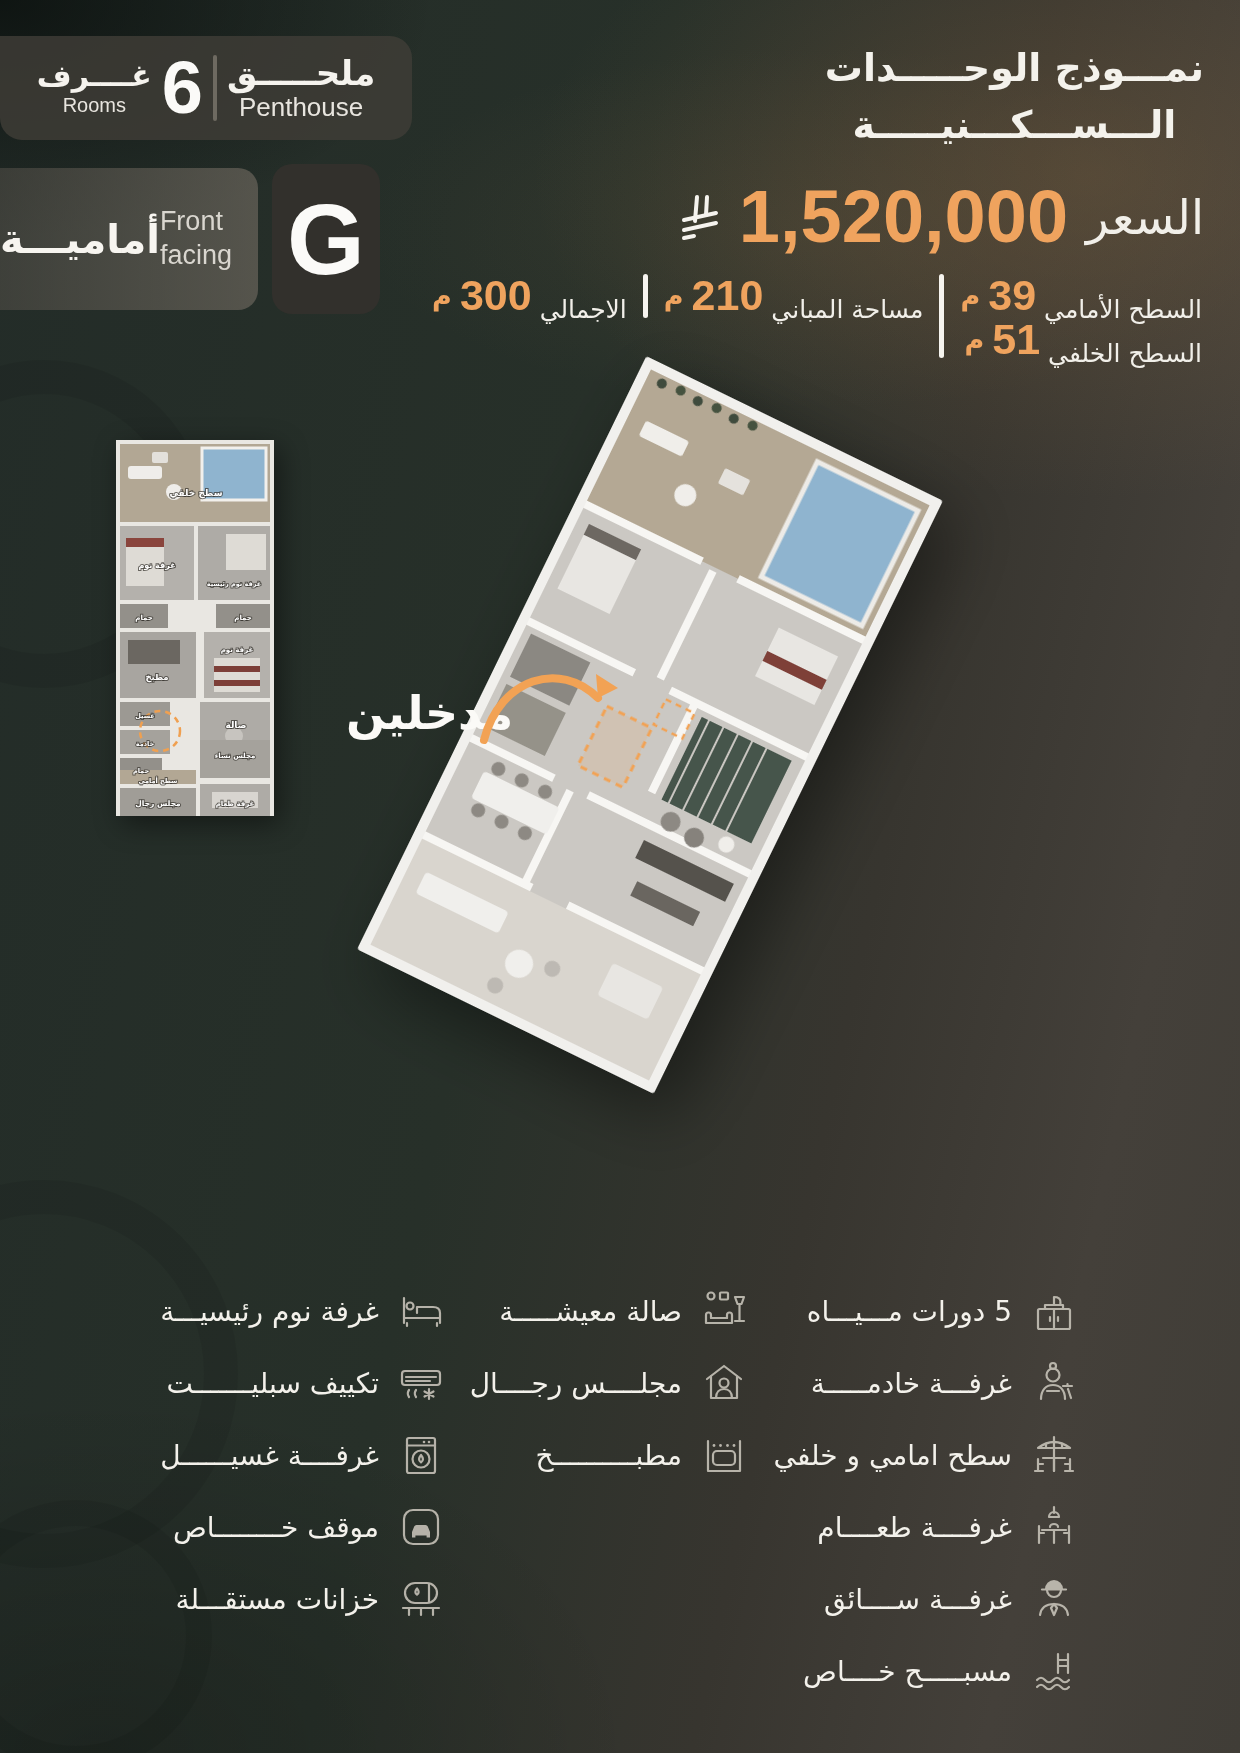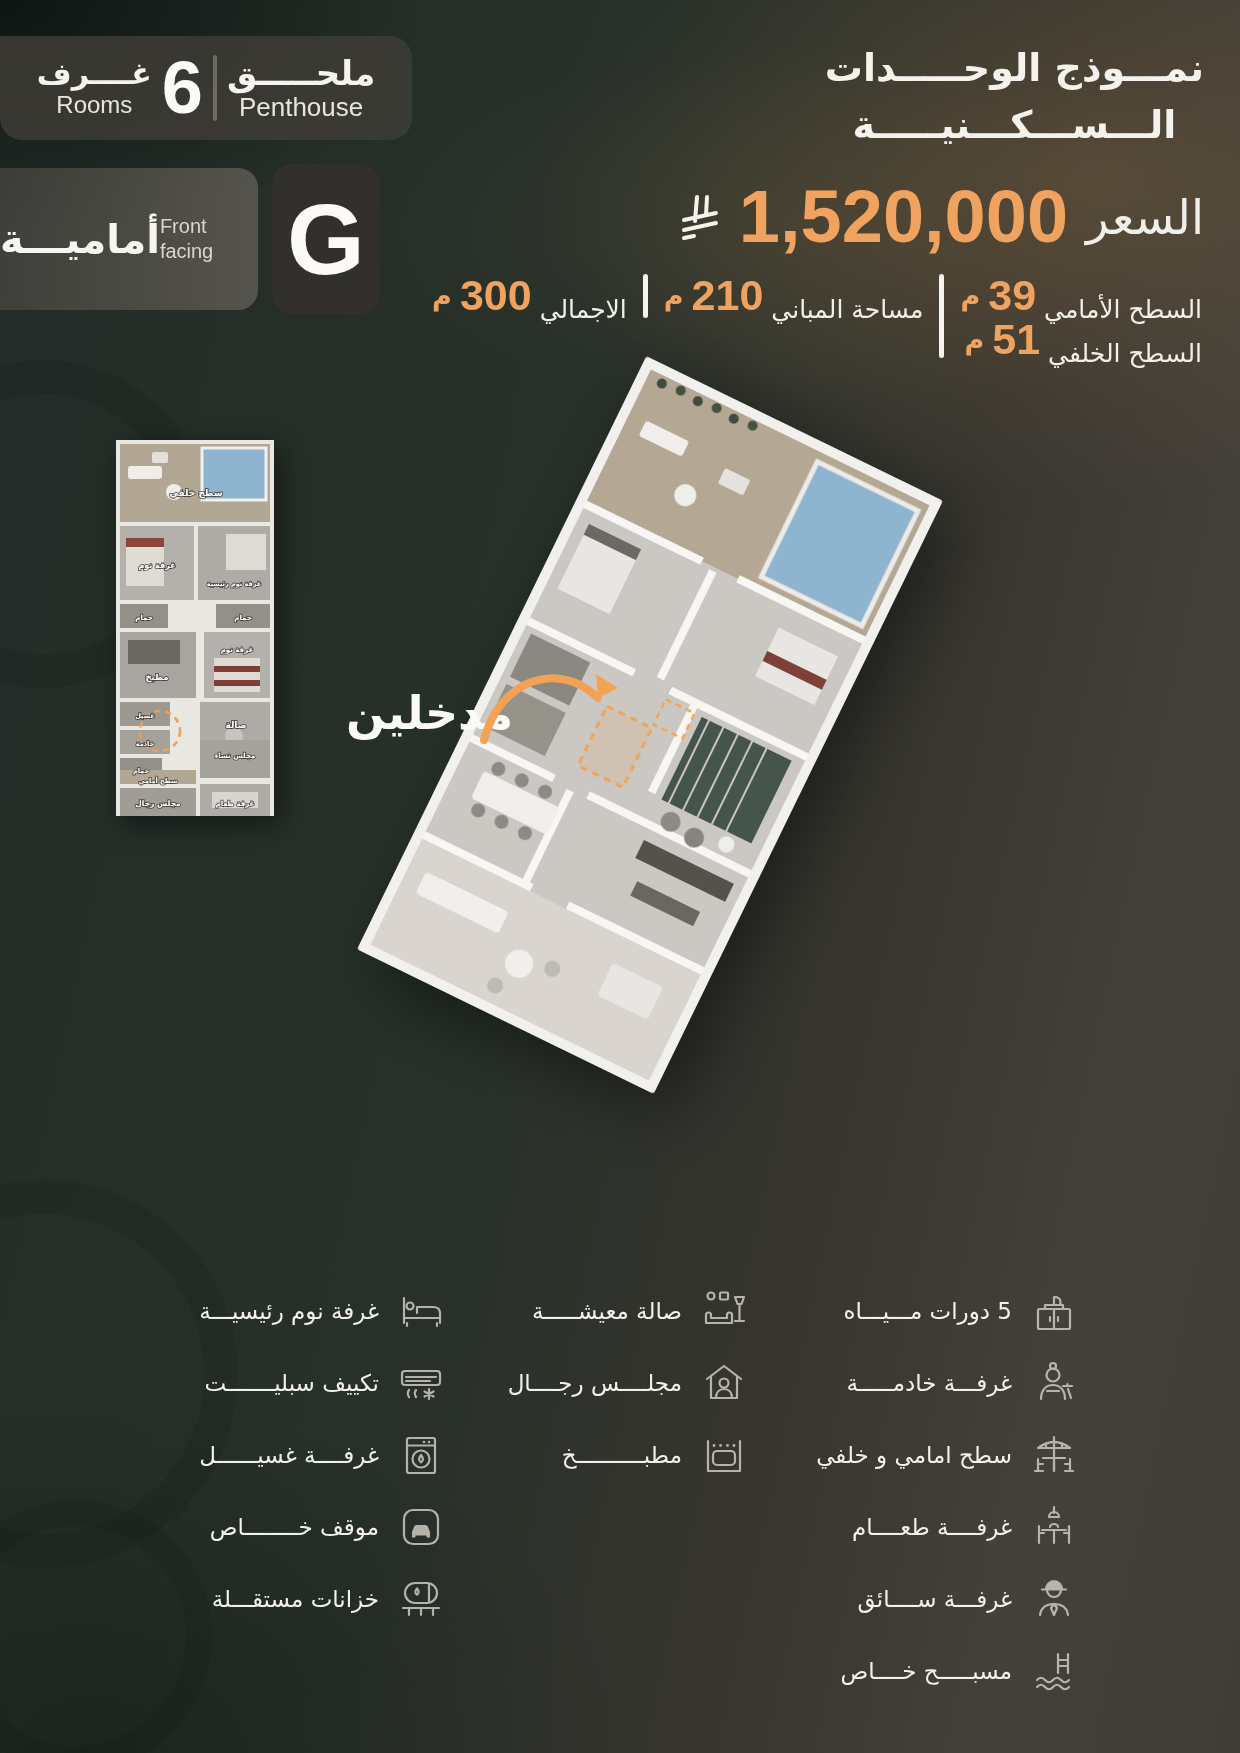--- a/index.html
+++ b/index.html
@@ -16,31 +16,31 @@
   .c1{width:260px;height:260px;left:-120px;top:360px;}
   .c2{width:320px;height:320px;left:-150px;top:1180px;}
   .c3{width:220px;height:220px;left:-60px;top:1500px;border-width:26px;}
 
   
   .unit-badge{position:absolute;left:0;top:36px;width:412px;height:104px;
     background:rgba(63,61,55,.82);border-radius:0 22px 22px 22px;
     display:flex;align-items:center;justify-content:center;gap:10px;}
   .stack{display:flex;flex-direction:column;align-items:center;line-height:1.15;}
   .ar-lg{font-size:30px;font-weight:bold;color:#f5f3ee;}
-  .en-sm{font-family:"Liberation Sans",sans-serif;font-size:24px;color:#e8e5df;}
+  .en-sm{font-family:"Liberation Sans",sans-serif;font-size:20px;color:#e8e5df;}
   .big-num{font-family:"Liberation Sans",sans-serif;font-size:74px;font-weight:bold;color:#fbfaf8;line-height:1;}
   .badge-divider{width:4px;height:66px;background:#6e6a61;border-radius:2px;}
   .unit-type .ar-lg{font-size:34px;letter-spacing:1px;}
   .unit-type .en-sm{font-size:26px;}
 
   .facing-badge{position:absolute;left:0;top:168px;width:258px;height:142px;
     background:linear-gradient(90deg,rgba(84,80,73,.55),rgba(104,99,90,.72));
     border-radius:0 20px 20px 0;display:flex;align-items:center;justify-content:center;line-height:1.25;}
   .facing-badge .ar{font-size:40px;font-weight:bold;color:#f7f5f0;}
-  .facing-badge .en{font-family:"Liberation Sans",sans-serif;font-size:20px;color:#d9d6cf;}
+  .facing-badge .en{font-family:"Liberation Sans",sans-serif;font-size:27px;color:#d9d6cf;}
 
   .letter-badge{position:absolute;left:272px;top:164px;width:108px;height:150px;
     background:#32302c;border-radius:20px;display:flex;align-items:center;justify-content:center;
     font-family:"Liberation Sans",sans-serif;font-size:100px;font-weight:bold;color:#fbfaf8;}
 
   
   .main-title{position:absolute;right:36px;top:40px;direction:rtl;text-align:center;
     font-size:38px;font-weight:bold;color:#f4f2ec;line-height:1.5;letter-spacing:.5px;}
   .price-row{position:absolute;right:36px;top:180px;direction:rtl;display:flex;align-items:center;gap:18px;}
   .price-label{font-size:47px;color:#f1efe9;}
@@ -70,21 +70,21 @@
   
   .feat-col{position:absolute;top:1275px;display:flex;flex-direction:column;}
   .col-right{right:162px;}
   .col-mid{right:492px;}
   .col-left{right:795px;}
   .feat-row{direction:rtl;display:flex;align-items:center;gap:18px;height:72px;}
   .feat-icon{width:48px;height:48px;flex:0 0 48px;}
   .feat-icon svg{width:48px;height:48px;stroke:#c2beb4;stroke-width:2.2;fill:none;
     stroke-linecap:round;stroke-linejoin:round;opacity:.92;}
   .feat-icon svg .fl{fill:#c2beb4;stroke:none;}
-  .feat-label{font-size:23px;color:#f3f1eb;white-space:nowrap;}
+  .feat-label{font-size:28px;color:#f3f1eb;white-space:nowrap;}
 </style>
 </head>
 <body>
 
 <div class="page">
   <div class="bg-circle c1"></div>
   <div class="bg-circle c2"></div>
   <div class="bg-circle c3"></div>
 
   <div class="unit-badge">

